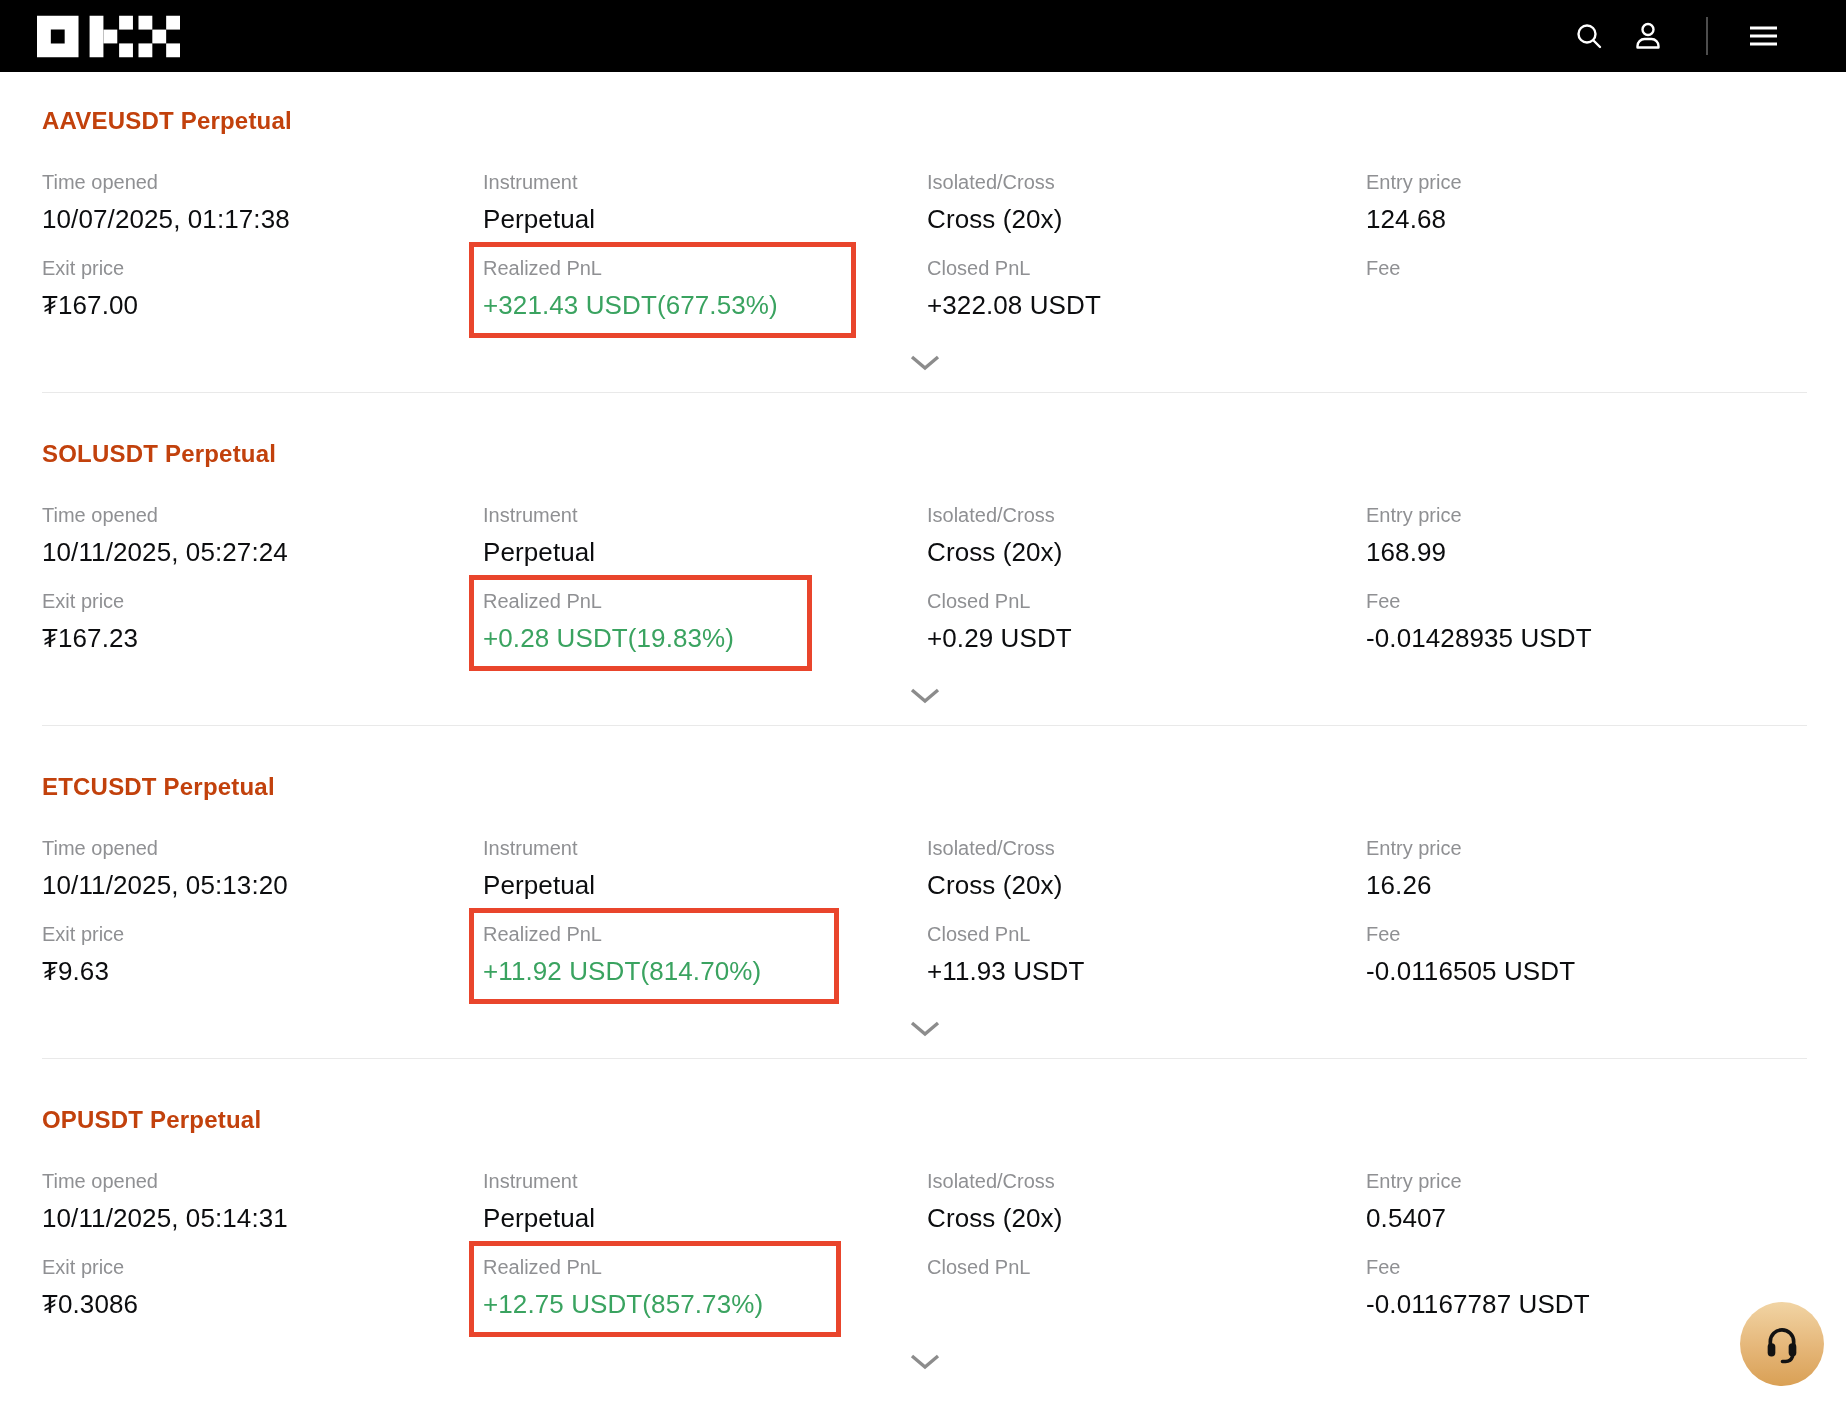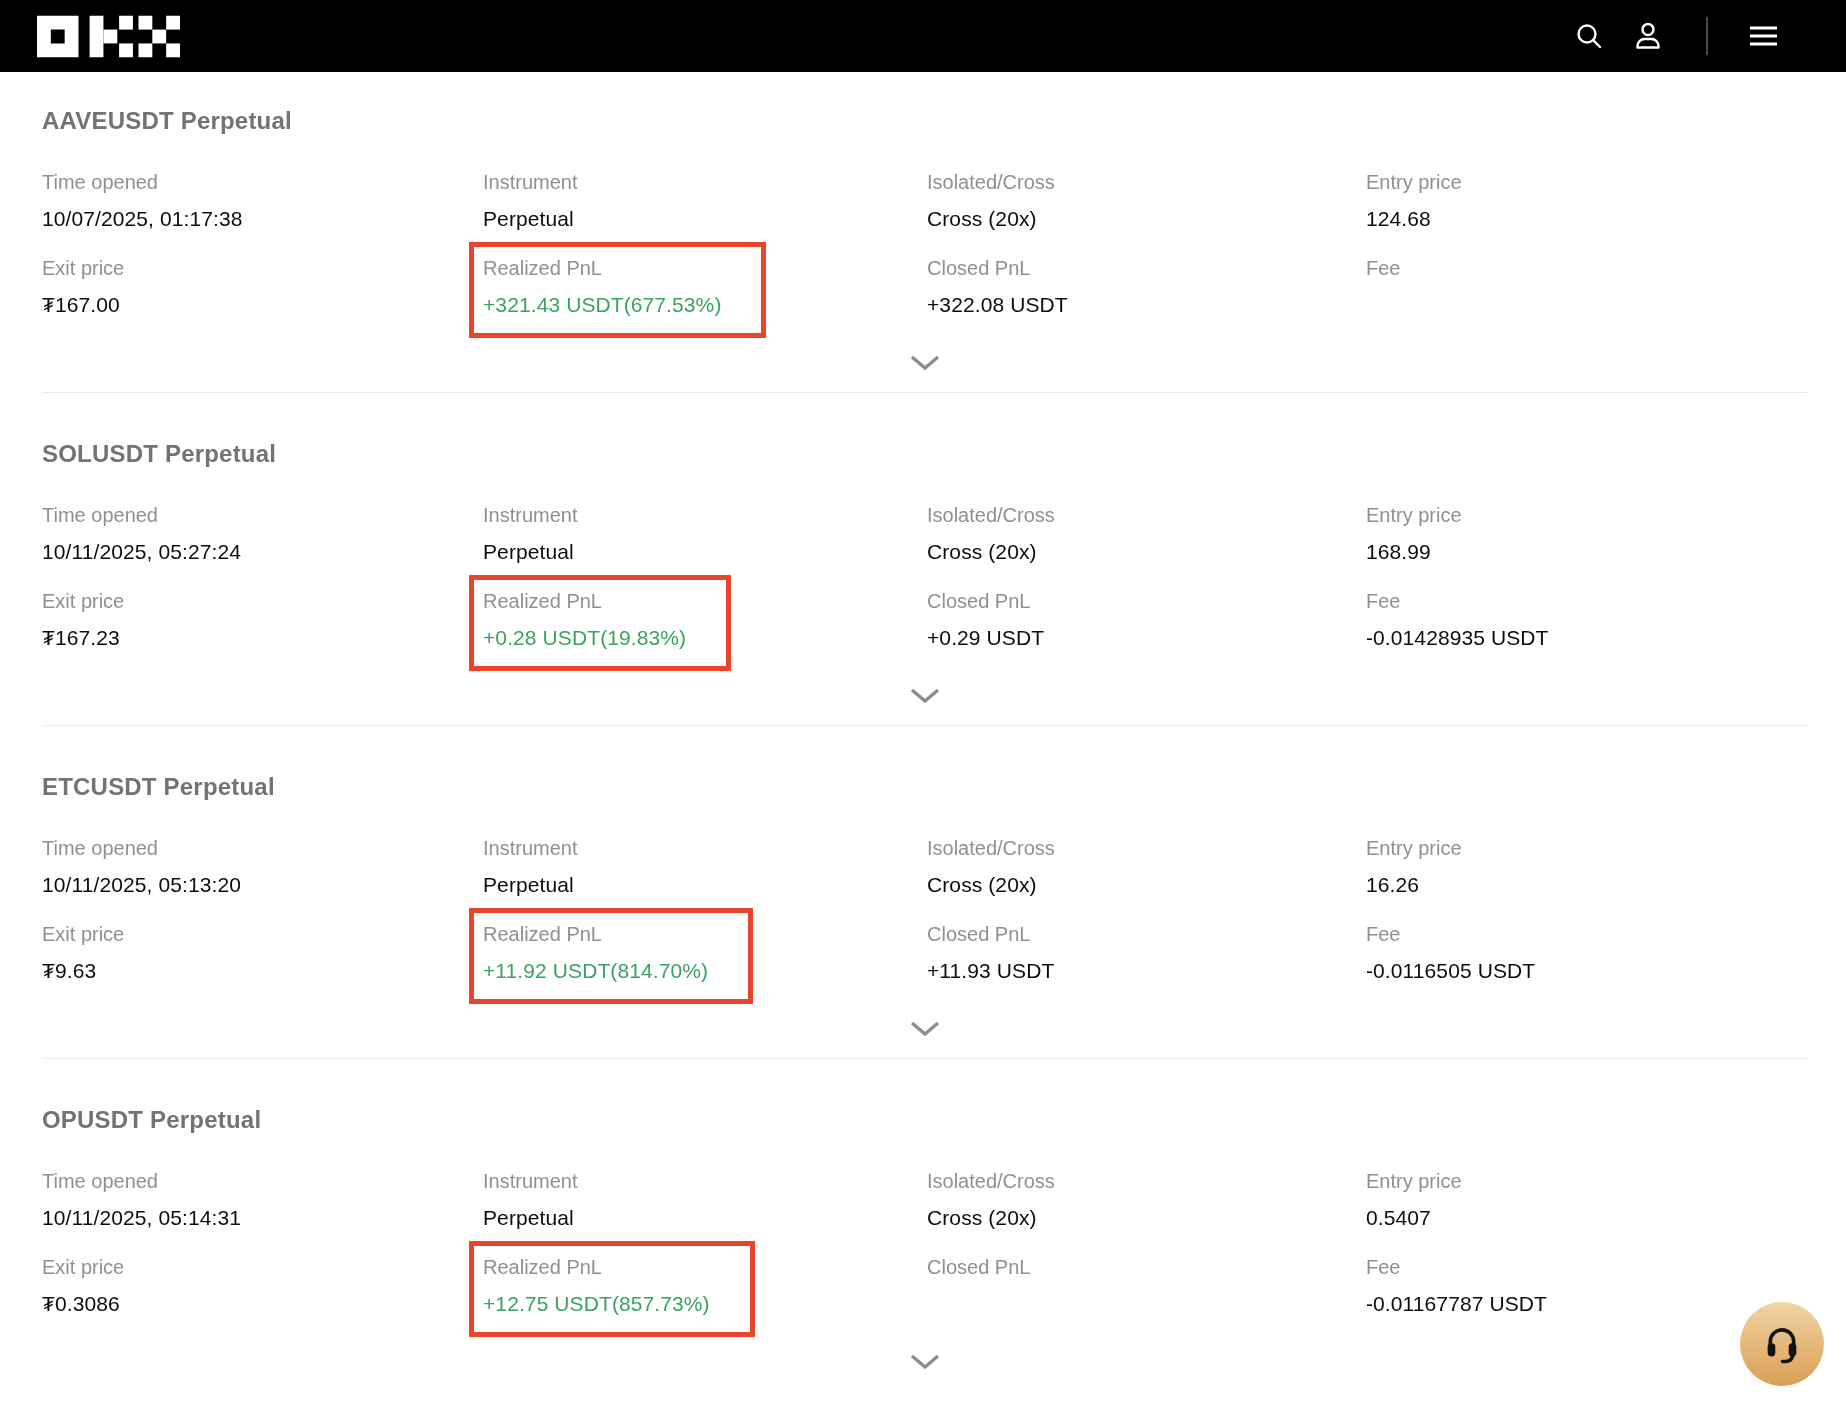--- a/index.html
+++ b/index.html
@@ -12,26 +12,26 @@
   .topbar-right { margin-left:auto; display:flex; align-items:center; padding-right:69px; }
   .icon-btn { display:flex; align-items:center; justify-content:center; background:none; border:none; cursor:pointer; }
   .search-btn { margin-right:28px; }
   .user-btn { margin-right:42px; }
   .vdivider { width:2px; height:38px; background:#4d4d4d; margin-right:42px; }
 
   
   .content { padding:0 39px 0 42px; }
   .card { padding-top:46px; padding-bottom:20px; }
   .card.first { padding-top:34px; }
-  .card-title { font-size:24px; font-weight:700; color:#737373; letter-spacing:.2px; line-height:30px; margin-bottom:34px; }
+  .card-title { font-size:24px; font-weight:700; color:#c2410c; letter-spacing:.2px; line-height:30px; margin-bottom:34px; }
   .grid { display:grid; grid-template-columns:441px 444px 439px 1fr; row-gap:24px; align-items:start; }
   .cell .label { font-size:20px; color:#8f9093; line-height:24px; margin-bottom:12px; }
-  .cell .value { font-size:21px; color:#0c0d0f; line-height:26px; letter-spacing:.1px; }
+  .cell .value { font-size:26px; color:#0c0d0f; line-height:26px; letter-spacing:.1px; }
   .value.green { color:#3aa360; }
-  .pnl-box { display:inline-block; border:5px solid #e9452c; padding:9px 40px 15px 9px; margin:-14px 4px 0 -14px; }
+  .pnl-box { display:inline-block; border:5px solid #e9452c; padding:9px 73px 15px 9px; margin:-14px 4px 0 -14px; }
   .chevron-row { display:flex; justify-content:center; margin-top:16px; height:18px; }
   .chevron-row svg { cursor:pointer; }
   .divider { border:none; border-top:1px solid #e9e9e9; height:0; }
 
   
   .chat-fab { position:absolute; left:1740px; top:1302px; width:84px; height:84px; border-radius:50%;
     background:linear-gradient(180deg,#f1d4a4 0%, #e5b678 55%, #d9a055 100%);
     border:none; display:flex; align-items:center; justify-content:center; cursor:pointer; }
 </style>
 </head>

